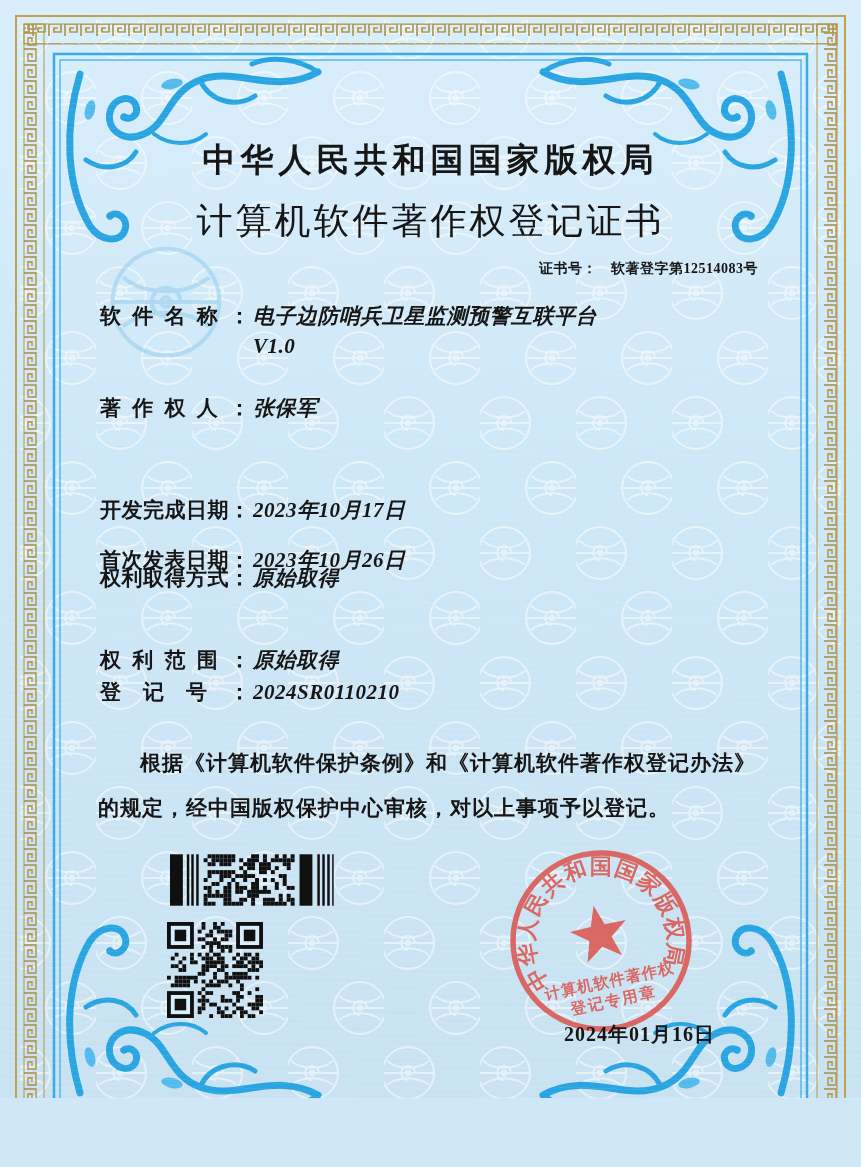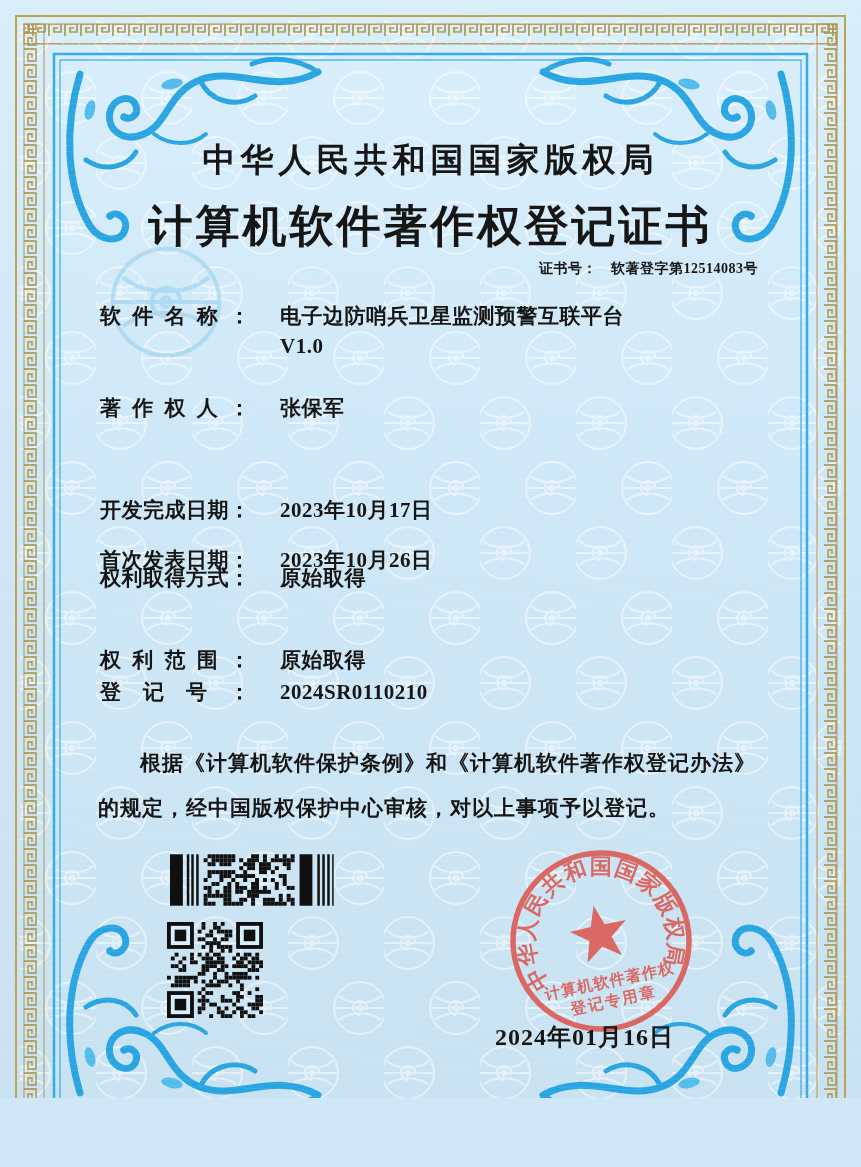--- a/index.html
+++ b/index.html
@@ -22,53 +22,53 @@
   }
   .bg-layer{position:absolute;left:0;top:0;width:861px;height:1167px;}
   .content{position:absolute;inset:0;z-index:3;}
 
   .authority{
     position:absolute;left:0;top:138px;width:100%;
     text-align:center;font-size:33px;font-weight:700;letter-spacing:5px;
   }
   .main-title{
     position:absolute;left:0;top:197px;width:100%;
-    text-align:center;font-size:44px;font-weight:700;letter-spacing:3px;
+    text-align:center;font-size:36px;font-weight:400;letter-spacing:3px;
   }
   .certno{
     position:absolute;left:100px;top:260px;width:658px;
     text-align:right;font-size:14px;font-weight:700;letter-spacing:.5px;
   }
   .certno .lbl{margin-right:14px;}
 
   .frow{
     position:absolute;left:100px;width:680px;
     font-size:21px;font-weight:700;line-height:30px;
     display:flex;align-items:flex-start;
   }
   .flabel{
     display:inline-block;width:150px;flex:0 0 150px;
     text-align:justify;text-align-last:justify;
   }
-  .fvalue{margin-left:30px;white-space:pre-line;letter-spacing:.5px;}
+  .fvalue{margin-left:3px;white-space:pre-line;letter-spacing:.5px;font-style:italic;}
   .r0{top:301px}.r1{top:393px}.r2{top:495px}.r3{top:545px}
   .r4{top:563px}.r5{top:645px}.r6{top:677px}
 
   .statement{
     position:absolute;left:98px;top:741px;width:666px;margin:0;
     font-size:21px;font-weight:700;line-height:45px;
     text-indent:2em;letter-spacing:1px;
   }
 
   .barcode{position:absolute;left:170px;top:854px;}
   .qrcode{position:absolute;left:167px;top:922px;}
   .seal{position:absolute;left:501px;top:841px;}
   .issue-date{
     position:absolute;left:495px;top:1021px;width:220px;
-    text-align:left;font-size:24px;font-weight:700;letter-spacing:1px;
+    text-align:right;font-size:20px;font-weight:700;letter-spacing:1px;
   }
 </style>
 </head>
 <body>
 
 <div class="certificate">
 
   <svg class="bg-layer" width="861" height="1167" viewBox="0 0 861 1167" xmlns="http://www.w3.org/2000/svg">
     <defs>
       <g id="emb" fill="none" stroke="currentColor" stroke-width="2">

